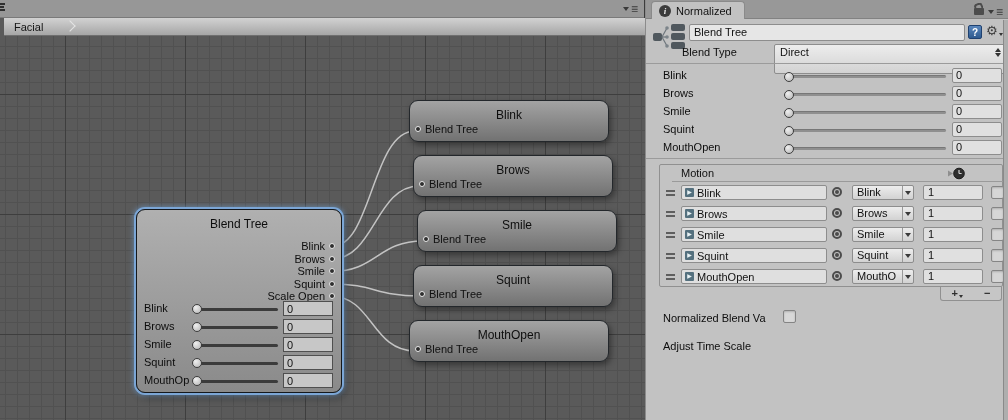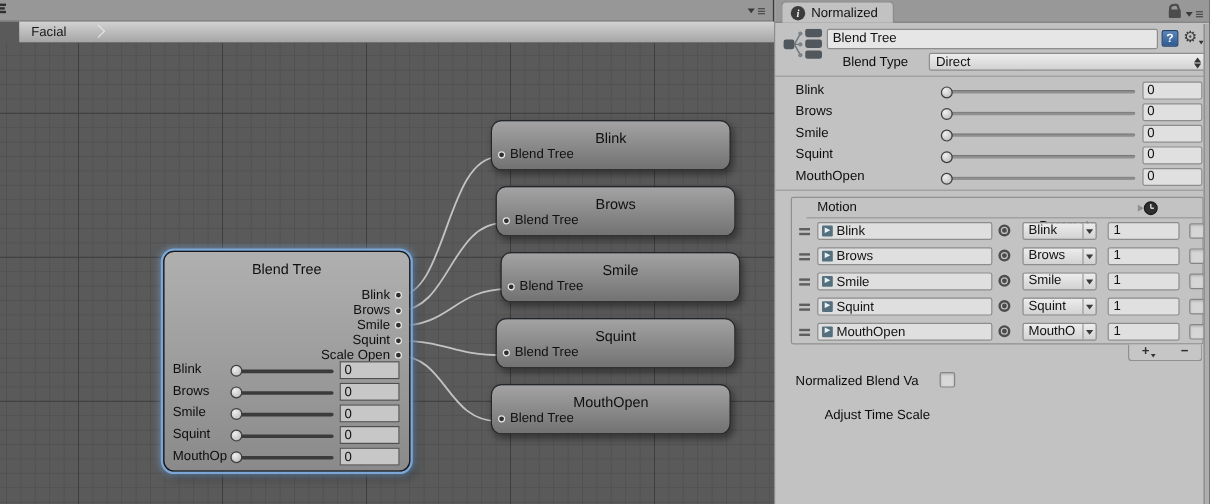--- a/index.html
+++ b/index.html
@@ -9,21 +9,21 @@
   
   .graph-pane{position:absolute;left:0;top:0;width:645px;height:420px;border-right:1px solid #3c3c3c;}
   .pane-topbar{position:absolute;left:0;top:0;width:100%;height:18px;background:#979797;border-bottom:1px solid #7a7a7a;}
   .tab-fragment{position:absolute;left:0;top:2px;width:6px;height:10px;background:
      linear-gradient(#2f2f2f,#2f2f2f) 0 1px/5px 2px no-repeat,
      linear-gradient(#2f2f2f,#2f2f2f) 0 4px/4px 2px no-repeat,
      linear-gradient(#2f2f2f,#2f2f2f) 0 7px/5px 2px no-repeat;}
   .pane-menu{position:absolute;top:4px;display:flex;align-items:center;gap:2px;color:#3a3a3a;cursor:pointer;}
   .pane-menu .dn{width:0;height:0;border-left:3px solid transparent;border-right:3px solid transparent;border-top:4px solid #3a3a3a;}
   .pane-menu .bars{font-size:12px;font-weight:bold;line-height:10px;letter-spacing:0;}
-  .breadcrumbs{position:absolute;left:16px;top:18px;width:100%;height:18px;background:linear-gradient(#d2d2d2,#a6a6a6);border-bottom:1px solid #6f6f6f;display:flex;align-items:stretch;gap:17px;}
+  .breadcrumbs{position:absolute;left:4px;top:18px;width:100%;height:18px;background:linear-gradient(#d2d2d2,#a6a6a6);border-bottom:1px solid #6f6f6f;display:flex;align-items:stretch;gap:17px;}
   .crumb{display:flex;align-items:center;padding:0 10px;color:#161616;cursor:pointer;}
   .sep{width:8px;height:8px;border-top:1px solid #e4e4e4;border-right:1px solid #e4e4e4;transform:rotate(45deg);margin:4px -2px 0 -4px;}
   .crumb.active{background:linear-gradient(#efefef,#cdcdcd);clip-path:polygon(0 0,calc(100% - 9px) 0,100% 50%,calc(100% - 9px) 100%,0 100%);padding:0 18px 0 12px;margin-left:2px;}
 
   .graph{position:absolute;left:0;top:36px;width:645px;height:384px;cursor:grab;
     background-color:#5a5a5a;
     background-image:
       linear-gradient(#3e3e3e 1px,transparent 1px),
       linear-gradient(90deg,#3e3e3e 1px,transparent 1px),
       linear-gradient(#515151 1px,transparent 1px),
@@ -50,21 +50,21 @@
 
   
   .inspector{position:absolute;left:645px;top:0;width:363px;height:420px;background:#c2c2c2;border-left:1px solid #8b8b8b;}
   .tabbar{position:absolute;left:0;top:0;width:100%;height:19px;background:#989898;border-bottom:1px solid #828282;}
   .tab{position:absolute;left:5px;top:1px;height:18px;padding:0 12px 0 7px;background:#c2c2c2;border:1px solid #8a8a8a;border-bottom:none;border-radius:4px 4px 0 0;display:flex;align-items:center;gap:5px;cursor:pointer;}
   .info-icon{width:12px;height:12px;border-radius:50%;background:#3b3b3b;color:#ececec;font-size:9px;font-weight:bold;font-family:"Liberation Serif",serif;font-style:italic;display:flex;align-items:center;justify-content:center;}
   .lock{position:absolute;top:8px;width:10px;height:7px;background:#4c4c4c;border-radius:1px;cursor:pointer;}
   .lock:before{content:"";position:absolute;top:-5px;left:0;width:5px;height:5px;border:2px solid #4c4c4c;border-bottom:none;border-radius:4px 4px 0 0;transform:rotate(-14deg);}
 
   .field{background:#e6e6e6;border:1px solid #8d8d8d;border-radius:2px;padding:1px 4px;white-space:nowrap;overflow:hidden;cursor:text;}
-  .drop{position:absolute;height:15px;background:linear-gradient(#ededed,#d2d2d2);border:1px solid #8d8d8d;border-radius:2px;padding:1px 14px 0 5px;white-space:nowrap;overflow:hidden;cursor:pointer;}
+  .drop{position:absolute;height:30px;background:linear-gradient(#ededed,#d2d2d2);border:1px solid #8d8d8d;border-radius:2px;padding:1px 14px 0 5px;white-space:nowrap;overflow:hidden;cursor:pointer;}
   .updown{position:absolute;right:3px;top:3px;display:flex;flex-direction:column;align-items:center;gap:1px;}
   .tu{width:0;height:0;border-left:3px solid transparent;border-right:3px solid transparent;border-bottom:4px solid #333;}
   .td{width:0;height:0;border-left:3px solid transparent;border-right:3px solid transparent;border-top:4px solid #333;}
 
   .ins-label{position:absolute;left:17px;white-space:nowrap;overflow:hidden;color:#0d0d0d;}
   .hdr-icon{position:absolute;left:6px;top:24px;}
   .name-field{position:absolute;left:43px;top:24px;width:276px;height:17px;font-size:11px;}
   .help-icon{position:absolute;left:322px;top:25px;width:14px;height:14px;border-radius:2px;background:linear-gradient(#5b87bc,#2e5a8f);border:1px solid #1f4170;color:#fff;font-weight:bold;font-size:10px;display:flex;align-items:center;justify-content:center;cursor:pointer;}
   .gear{position:absolute;left:340px;top:23px;color:#3d3d3d;font-size:13px;cursor:pointer;}
   .gear .td{position:absolute;right:-5px;bottom:2px;border-left-width:2.5px;border-right-width:2.5px;border-top-width:3.5px;}
@@ -259,21 +259,21 @@
           <circle cx="15" cy="22" r="1.8" fill="#7c848a"></circle>
         <rect x="19" y="0" width="14" height="7" rx="2" fill="#50585e"></rect>
         <rect x="19" y="9" width="14" height="7" rx="2" fill="#50585e"></rect>
         <rect x="19" y="18" width="14" height="7" rx="2" fill="#50585e"></rect>
       </svg>
     </div>
     <div class="field name-field">Blend Tree</div>
     <div class="help-icon">?</div>
     <div class="gear">⚙<span class="td"></span></div>
 
-    <div class="ins-label" style="left:56px;top:46px;">Blend Type</div>
+    <div class="ins-label" style="left:36px;top:46px;">Blend Type</div>
     <div class="drop" style="left:128px;top:44px;width:231px;">
       <span>Direct</span>
       <span class="updown">
           <span class="tu"></span>
           <span class="td"></span>
         </span>
     </div>
 
     <div class="divider" style="top:63px;"></div>
 
@@ -406,17 +406,17 @@
       <span class="plus-wrap">
           <span>+</span>
           <span class="td"></span>
         </span>
       <span>−</span>
     </div>
 
     <div class="ins-label" style="top:312px;width:120px;">Normalized Blend Va</div>
     <span class="checkbox" style="left:137px;top:310px;"></span>
 
-    <div class="ins-label" style="top:340px;margin-left:24px;">Adjust Time Scale</div>
+    <div class="ins-label" style="top:340px;">Adjust Time Scale</div>
 
     <div class="scrollstrip"></div>
   </div>
 </div>
 
 </body></html>

